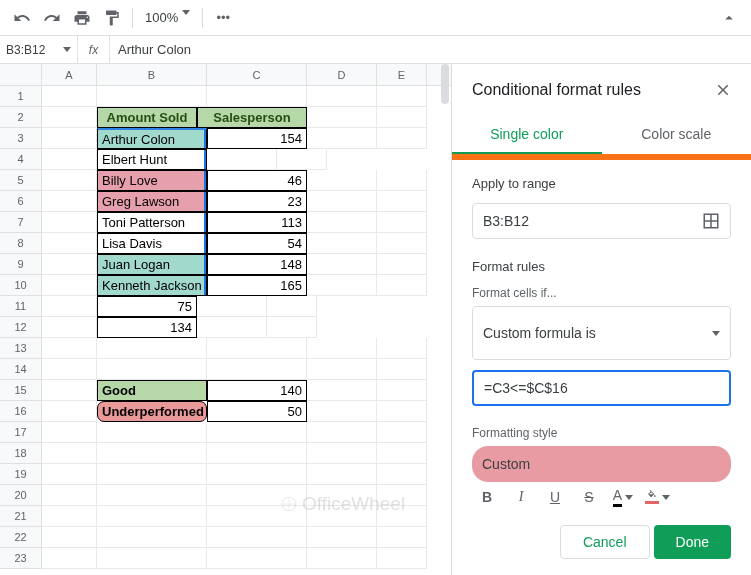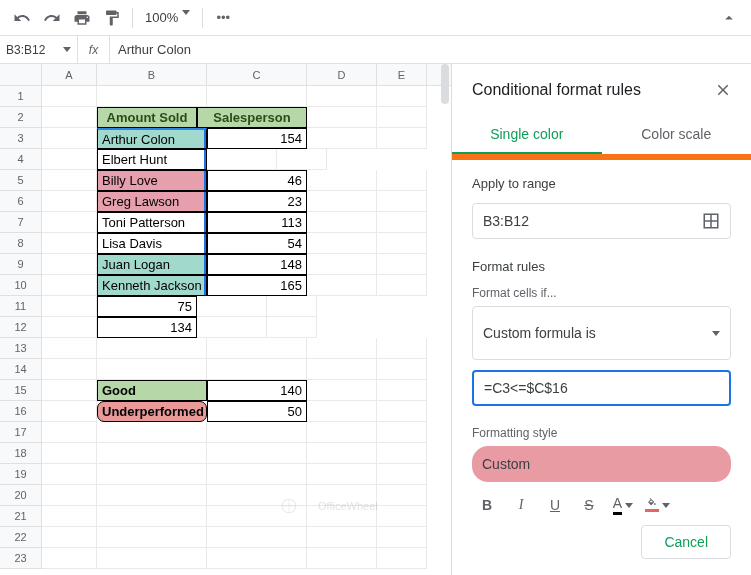--- a/index.html
+++ b/index.html
@@ -44,40 +44,40 @@
 .hl-green { background: #a2d9cd !important; }
 .hl-red { background: #e6a0ad !important; }
 .sel-rb { box-shadow: inset -2px 0 0 #1a73e8; }
 .sel-top { border-top: 2px solid #1a73e8d9 !important; }
 .sel-bottom { border-bottom: 2px solid #1a73e8d9 !important; }
 .lg-good { background: #b6d7a8 !important; }
 .lg-under { background: #ea9999 !important; border-radius: 7px; }
 .bold { font-weight: bold; }
 
 
-.watermark { position: absolute; bottom: 60px; left: 280px; opacity: 0.25; font-size: 11px; color: #888; display: flex; align-items: center; gap: 20px; }
+.watermark { position: absolute; bottom: 60px; left: 280px; opacity: 0.25; font-size: 19px; color: #888; display: flex; align-items: center; gap: 4px; }
 
 
 .sidebar { width: 300px; border-left: 1px solid #dadce0; background: #fff; display: flex; flex-direction: column; }
 .sb-head { display: flex; align-items: center; justify-content: space-between; padding: 14px 16px 14px 20px; }
 .sb-head h2 { font-size: 16px; font-weight: 400; color: #202124; }
 .close-x { cursor: pointer; color: #5f6368; width: 24px; height: 24px; display: flex; align-items: center; justify-content: center; }
 .tabs { display: flex; border-bottom: 6px solid #f97316; }
 .tab { flex: 1; text-align: center; padding: 10px 0; font-size: 14px; color: #5f6368; cursor: pointer; border-bottom: 2px solid transparent; }
 .tab.active { color: #0f9d58; border-bottom-color: #0f9d58; font-weight: 500; }
 .sb-body { padding: 16px 20px; overflow-y: auto; }
 .sec-title { font-size: 13px; color: #3c4043; font-weight: 500; margin-bottom: 12px; }
 .range-box { display: flex; align-items: center; justify-content: space-between; border: 1px solid #dadce0; border-radius: 4px; padding: 8px 10px; margin-bottom: 20px; }
 .range-box span { font-size: 14px; color: #3c4043; }
 .grid-icon { width: 18px; height: 18px; color: #5f6368; }
 .sub-label { font-size: 12px; color: #5f6368; margin-bottom: 6px; }
 .select-box { display: flex; align-items: center; justify-content: space-between; border: 1px solid #dadce0; border-radius: 4px; padding: 18px 10px; margin-bottom: 10px; cursor: pointer; text-align: center; }
 .select-box span { font-size: 14px; color: #3c4043; }
 .formula-input { width: 100%; border: 2px solid #1a73e8; border-radius: 4px; padding: 8px 10px; font-size: 14px; color: #3c4043; outline: none; margin-bottom: 20px; }
-.style-preview { background: #e99ba4; border-radius: 16px; padding: 10px; font-size: 14px; color: #3c4043; margin-bottom: 8px; }
+.style-preview { background: #e99ba4; border-radius: 16px; padding: 10px; font-size: 14px; color: #3c4043; margin-bottom: 0; }
 .style-toolbar { display: flex; gap: 4px; align-items: center; margin-bottom: 20px; }
 .sbtn { width: 30px; height: 30px; display: flex; align-items: center; justify-content: center; cursor: pointer; color: #5f6368; border-radius: 2px; font-size: 14px; position: relative; }
 .sbtn.bold-b { font-weight: bold; }
 .sbtn.ital { font-style: italic; font-family: serif; }
 .sbtn.und { text-decoration: underline; }
 .sbtn.strike { text-decoration: line-through; }
 .color-under { border-bottom: 3px solid #000; padding-bottom: 1px; }
 .fill-under { border-bottom: 3px solid #e06666; padding-bottom: 1px; }
 .sb-actions { display: flex; justify-content: flex-end; gap: 4px; padding: 0 20px 16px; }
 .btn { padding: 8px 22px; border-radius: 4px; font-size: 14px; cursor: pointer; border: none; }
@@ -378,16 +378,17 @@
         <div class="sbtn">
             <svg width="14" height="14" viewBox="0 0 24 24" fill="#5f6368" class="fill-under">
               <path d="M16.56 8.94L7.62 0 6.21 1.41l2.38 2.38-5.15 5.15c-.59.59-.59 1.54 0 2.12l5.5 5.5c.29.29.68.44 1.06.44s.77-.15 1.06-.44l5.5-5.5c.59-.58.59-1.53 0-2.12zM5.21 10L10 5.21 14.79 10H5.21zM19 11.5s-2 2.17-2 3.5c0 1.1.9 2 2 2s2-.9 2-2c0-1.33-2-3.5-2-3.5z"></path>
             </svg> 
             <div class="tri" style="margin-left:3px"></div>
           </div>
       </div>
     </div>
     <div class="sb-actions">
       <button class="btn btn-cancel">Cancel</button>
+      <button class="btn btn-done">Done</button>
     </div>
   </div>
 </div>
 <div class="scroll-indicator"></div>
 
 </body></html>

